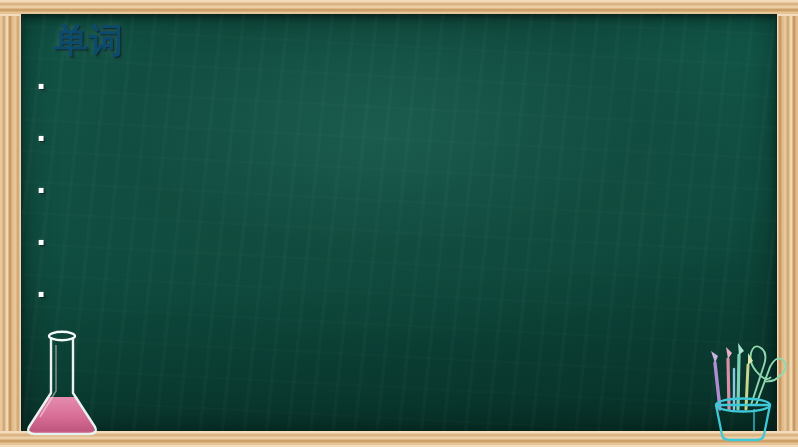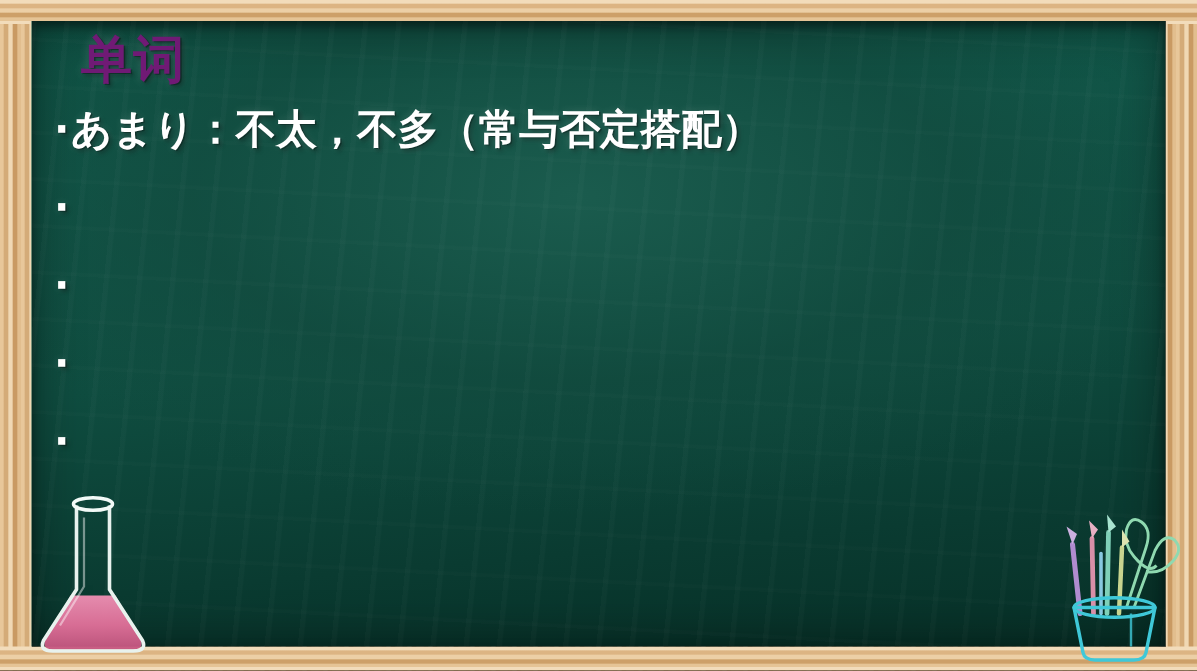--- a/index.html
+++ b/index.html
@@ -91,21 +91,21 @@
 
   
   .content {
     position: absolute;
     left: 36px;
     top: 10px;
     right: 20px;
     z-index: 4;
   }
   .title {
-    color: #701a75;
+    color: #0c4a6e;
     font-size: 34px;
     font-weight: bold;
     letter-spacing: 1px;
     line-height: 1.1;
     margin: 12px 0 14px 18px;
     text-shadow:
       1px 1px 0 rgba(0,0,0,0.30),
       2px 2px 3px rgba(0,0,0,0.32),
       0 0 7px rgba(255,255,255,0.18);
   }
@@ -210,21 +210,20 @@
       <path d="M56 78 L56 100" fill="none" stroke="#3fc8d8" stroke-width="1.6" opacity="0.8"></path>
     </svg>
   </div>
 
   <div class="content">
     <div class="title">单词</div>
 
     <ul class="bullets">
       <li class="bullet">
         <span class="dot">·</span>
-        <span>あまり：不太，不多（常与否定搭配）</span>
       </li>
       <li class="bullet">
         <span class="dot">·</span>
       </li>
       <li class="bullet">
         <span class="dot">·</span>
       </li>
       <li class="bullet">
         <span class="dot">·</span>
       </li>

